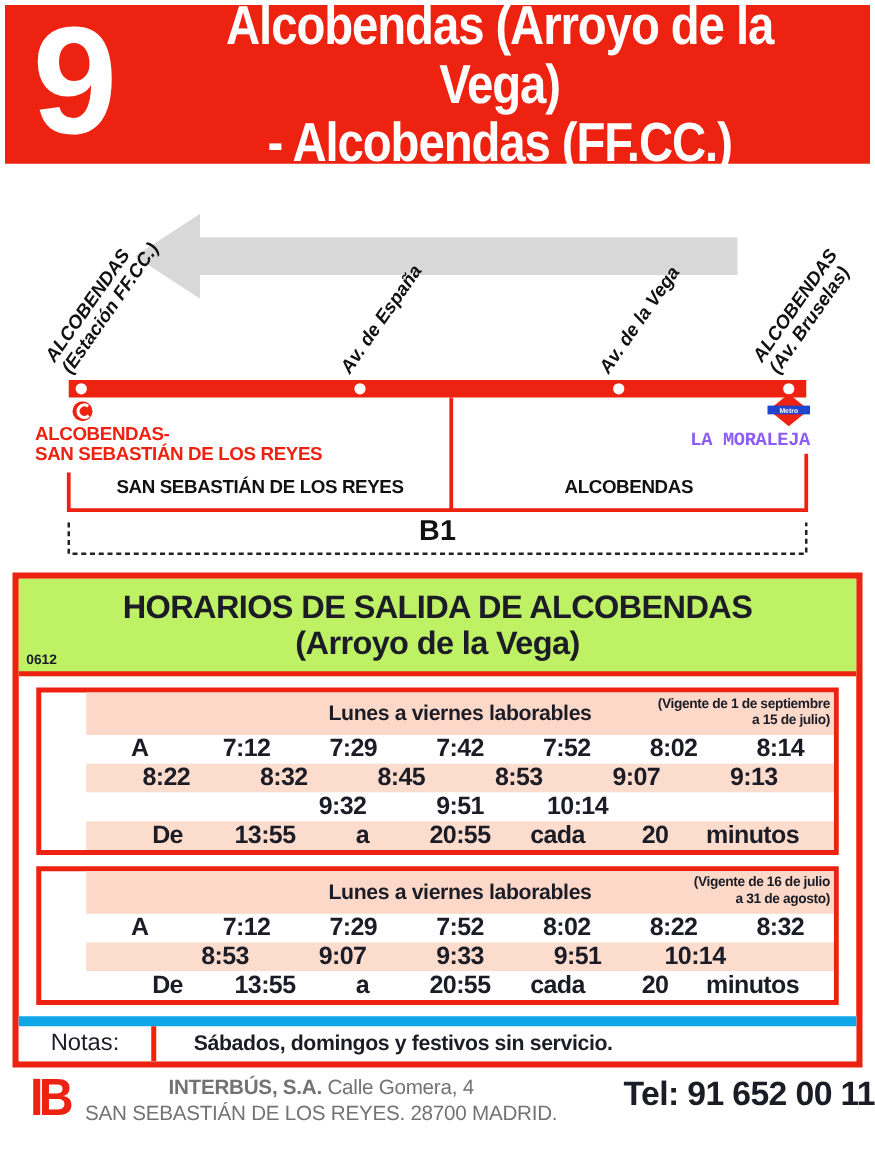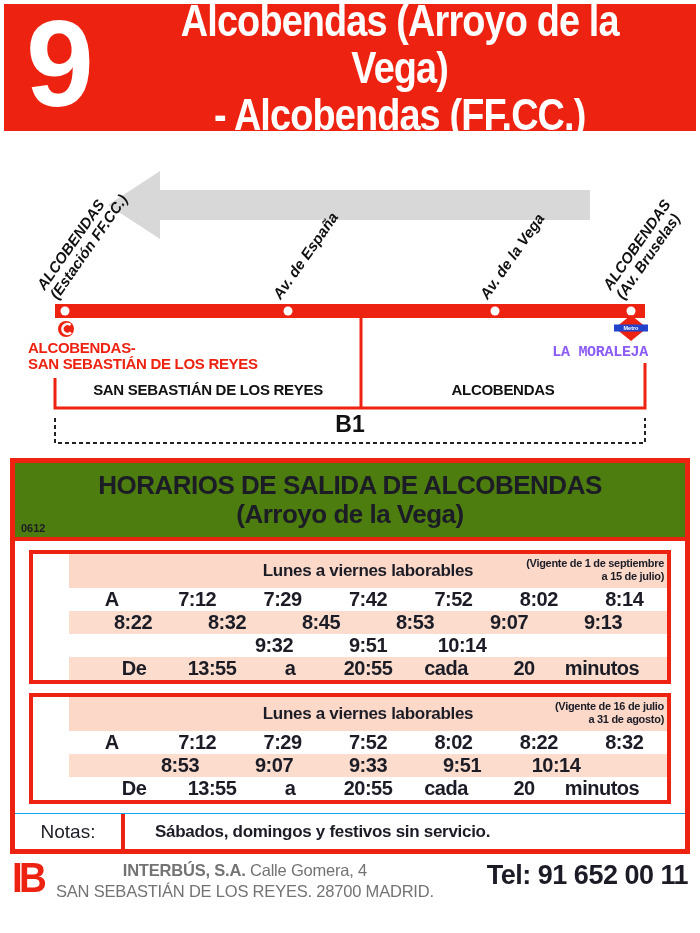--- a/index.html
+++ b/index.html
@@ -48,21 +48,21 @@
   .fare-zone{
     position:absolute;left:55px;top:280px;width:590px;text-align:center;
     font-size:23px;font-weight:bold;color:#111;
   }
   
   .tt{
     position:absolute;left:10px;top:458px;width:680px;
     border:5px solid #ee2211;background:#fff;
   }
   .tt-header{
-    position:relative;background:#4d7c0f;height:78px;
+    position:relative;background:#bef264;height:78px;
     border-bottom:4px solid #ee2211;
     display:flex;flex-direction:column;justify-content:center;text-align:center;
     font-size:26px;font-weight:bold;line-height:29px;letter-spacing:-.5px;color:#1c1c26;
   }
   .tt-code{
     position:absolute;left:6px;bottom:3px;font-size:11px;font-weight:bold;
     letter-spacing:0;line-height:11px;
   }
   .tbox{
     margin:9px 14px;border:4px solid #ee2211;background:#fff;padding-left:36px;
@@ -78,34 +78,34 @@
   }
   .trow{
     height:23px;display:flex;justify-content:center;align-items:center;background:#fff;
   }
   .trow.shade{background:#fcdccd;}
   .tcell{
     text-align:center;font-size:20px;font-weight:bold;letter-spacing:-.5px;
     color:#1c1c26;white-space:nowrap;
   }
   .notes{
-    border-top:1px solid #0ea5e9;height:36px;display:flex;align-items:stretch;background:#fff;
+    border-top:8px solid #0ea5e9;height:36px;display:flex;align-items:stretch;background:#fff;
   }
   .notes-label{
     width:106px;display:flex;align-items:center;justify-content:center;
     font-size:19px;color:#1c1c26;
   }
   .notes-divider{width:4px;background:#ee2211;}
   .notes-text{
     flex:1;display:flex;align-items:center;padding-left:30px;
     font-size:17px;font-weight:bold;letter-spacing:-.3px;color:#1c1c26;
   }
   
   .footer{
-    position:absolute;left:12px;top:860px;width:676px;display:flex;align-items:flex-start;
+    position:absolute;left:24px;top:860px;width:676px;display:flex;align-items:flex-start;
   }
   .ib-logo{
     color:#ee2211;font-weight:bold;font-size:42px;line-height:36px;letter-spacing:-4px;
     transform:scaleX(.92);transform-origin:left top;
   }
   .company-block{margin-left:10px;font-size:16.5px;line-height:21px;letter-spacing:-.2px;color:#737373;text-align:center;}
   .company-block .b{font-weight:bold;}
   .footer-phone{
     margin-left:auto;font-size:27px;font-weight:bold;letter-spacing:-.5px;
     color:#1c1c26;white-space:nowrap;

